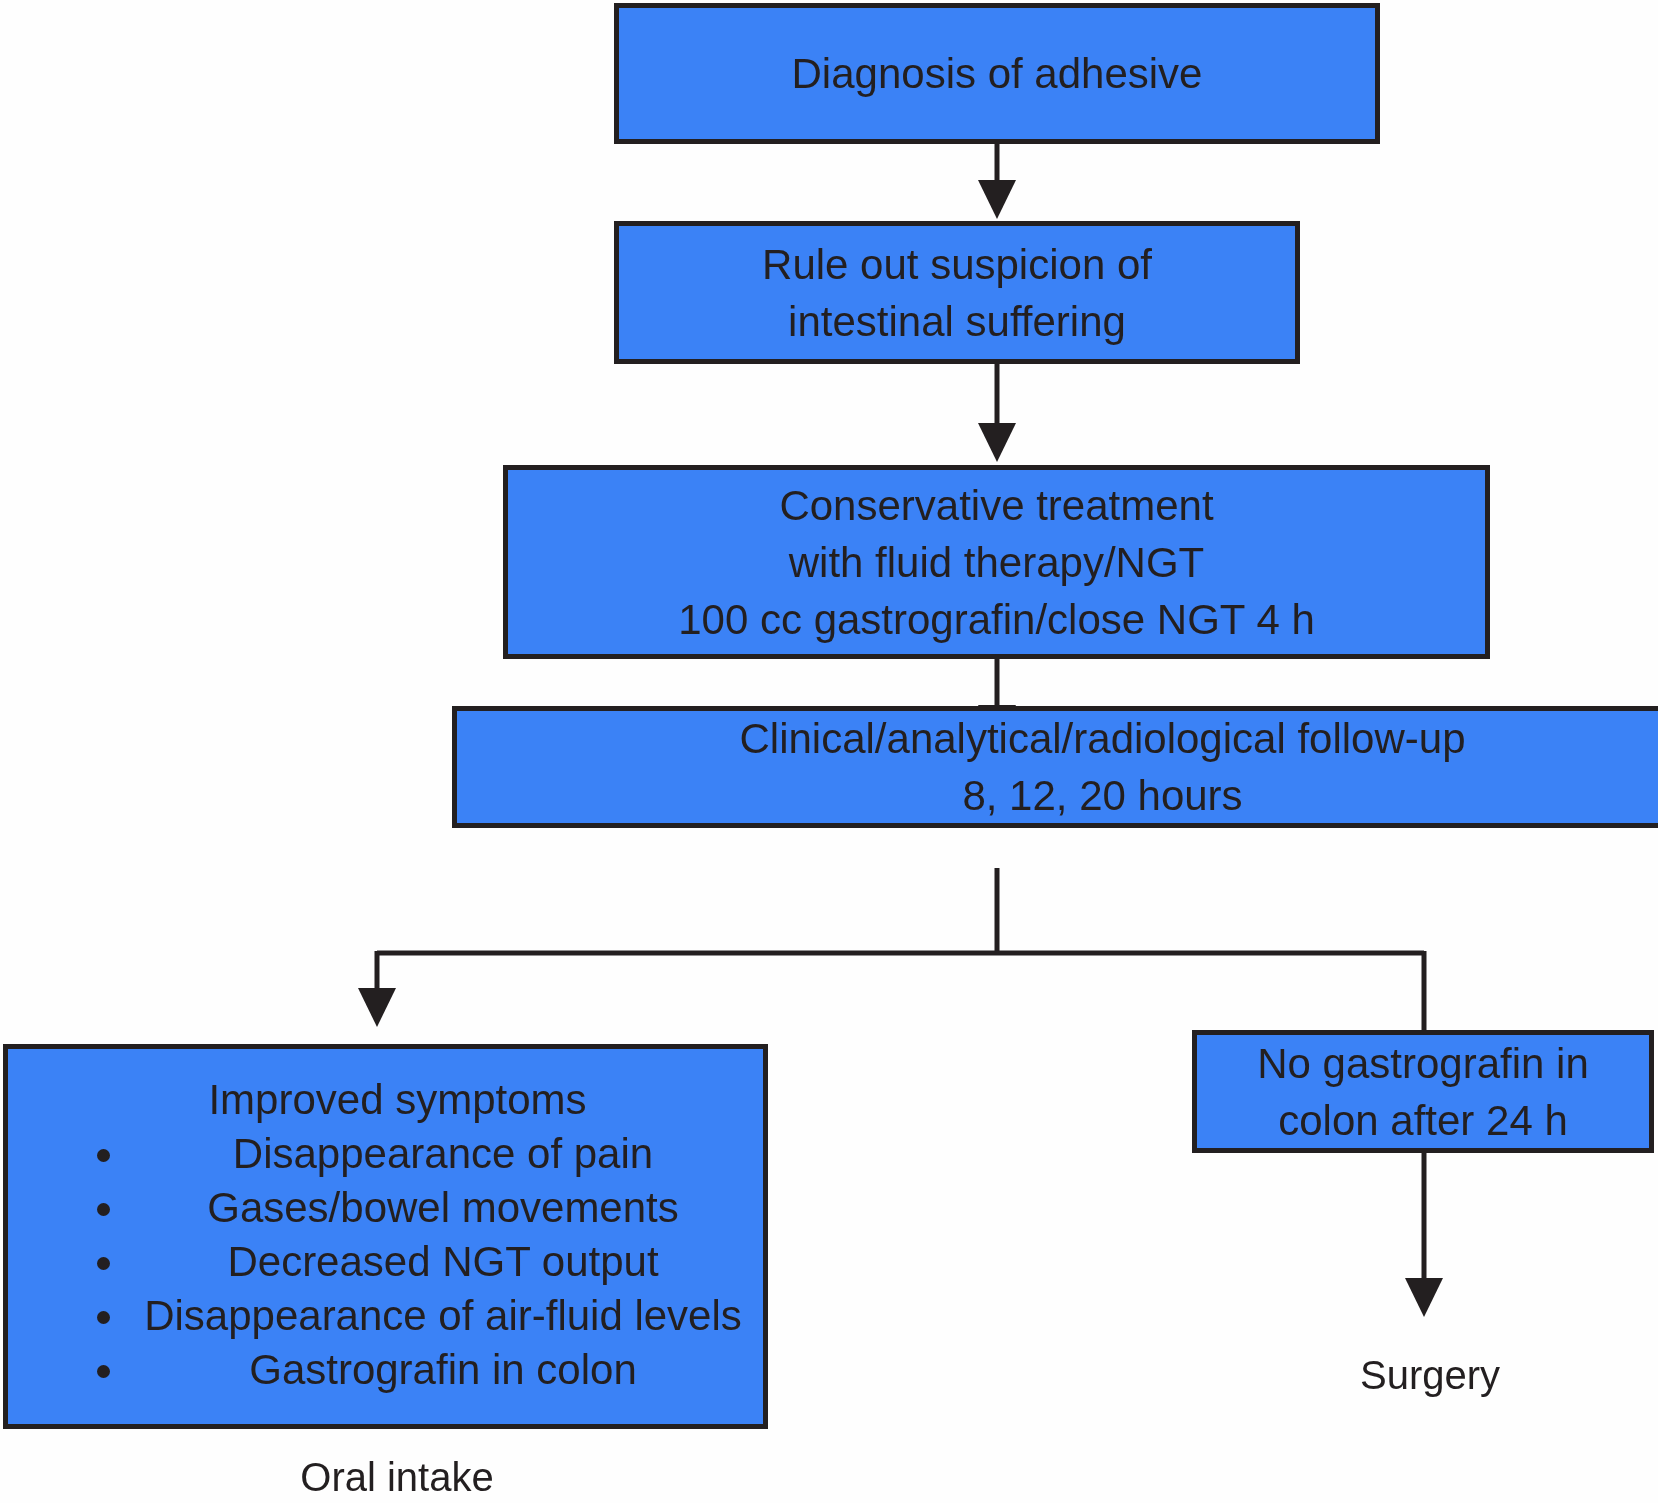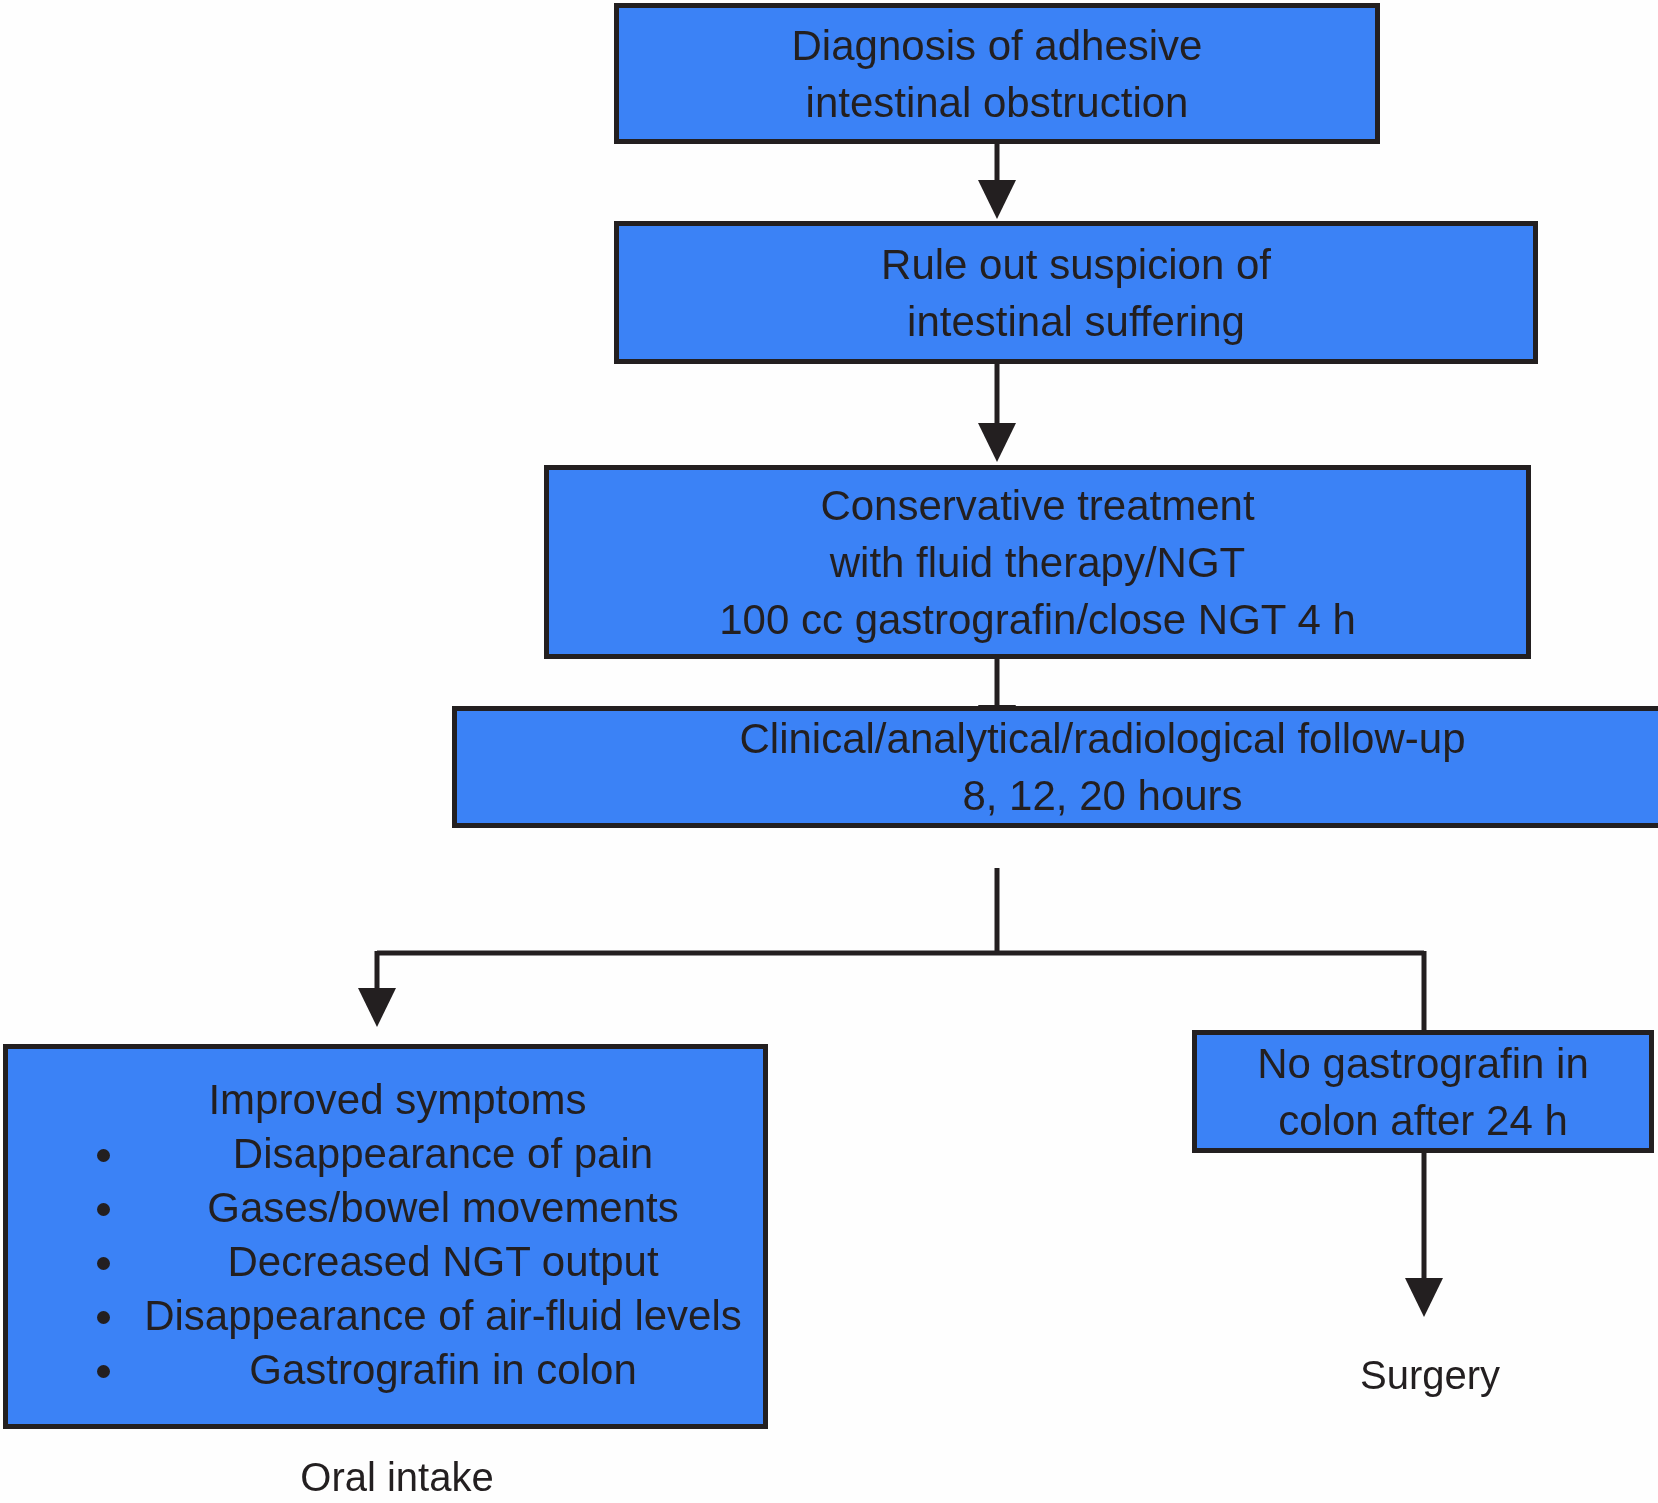--- a/index.html
+++ b/index.html
@@ -30,22 +30,22 @@
     background: #3b82f6;
     font-size: 42px;
     line-height: 57px;
     display: flex;
     flex-direction: column;
     justify-content: center;
     align-items: center;
     text-align: center;
   }
   .box-diagnosis   { left: 614px;  top: 3px;    width: 766px;  height: 141px; }
-  .box-ruleout     { left: 614px;  top: 221px;  width: 924px;  height: 143px; }
-  .box-conservative{ left: 503px;  top: 465px;  width: 987px;  height: 194px; margin-left: 41px; }
+  .box-ruleout     { left: 614px;  top: 221px;  width: 686px;  height: 143px; }
+  .box-conservative{ left: 503px;  top: 465px;  width: 987px;  height: 194px; }
   .box-followup    { left: 452px;  top: 706px;  width: 1301px; height: 122px; }
   .box-improved {
     left: 3px; top: 1044px; width: 765px; height: 385px;
     justify-content: flex-start;
     align-items: stretch;
     text-align: center;
     line-height: 54px;
     padding: 24px 10px 0 34px;
   }
   .box-nogastro    { left: 1192px; top: 1030px; width: 462px;  height: 123px; }
@@ -95,21 +95,20 @@
       <line x1="1424" y1="951" x2="1424" y2="1032"></line>
     </g>
     <g>
       <line x1="1424" y1="1152" x2="1424" y2="1280"></line>
       <polygon points="1424,1317 1405,1278 1443,1278"></polygon>
     </g>
   </svg>
 
   <div class="box box-diagnosis">
     <div>Diagnosis of adhesive</div>
-    <div>intestinal obstruction</div>
   </div>
 
   <div class="box box-ruleout">
     <div>Rule out suspicion of</div>
     <div>intestinal suffering</div>
   </div>
 
   <div class="box box-conservative">
     <div>Conservative treatment</div>
     <div>with fluid therapy/NGT</div>

